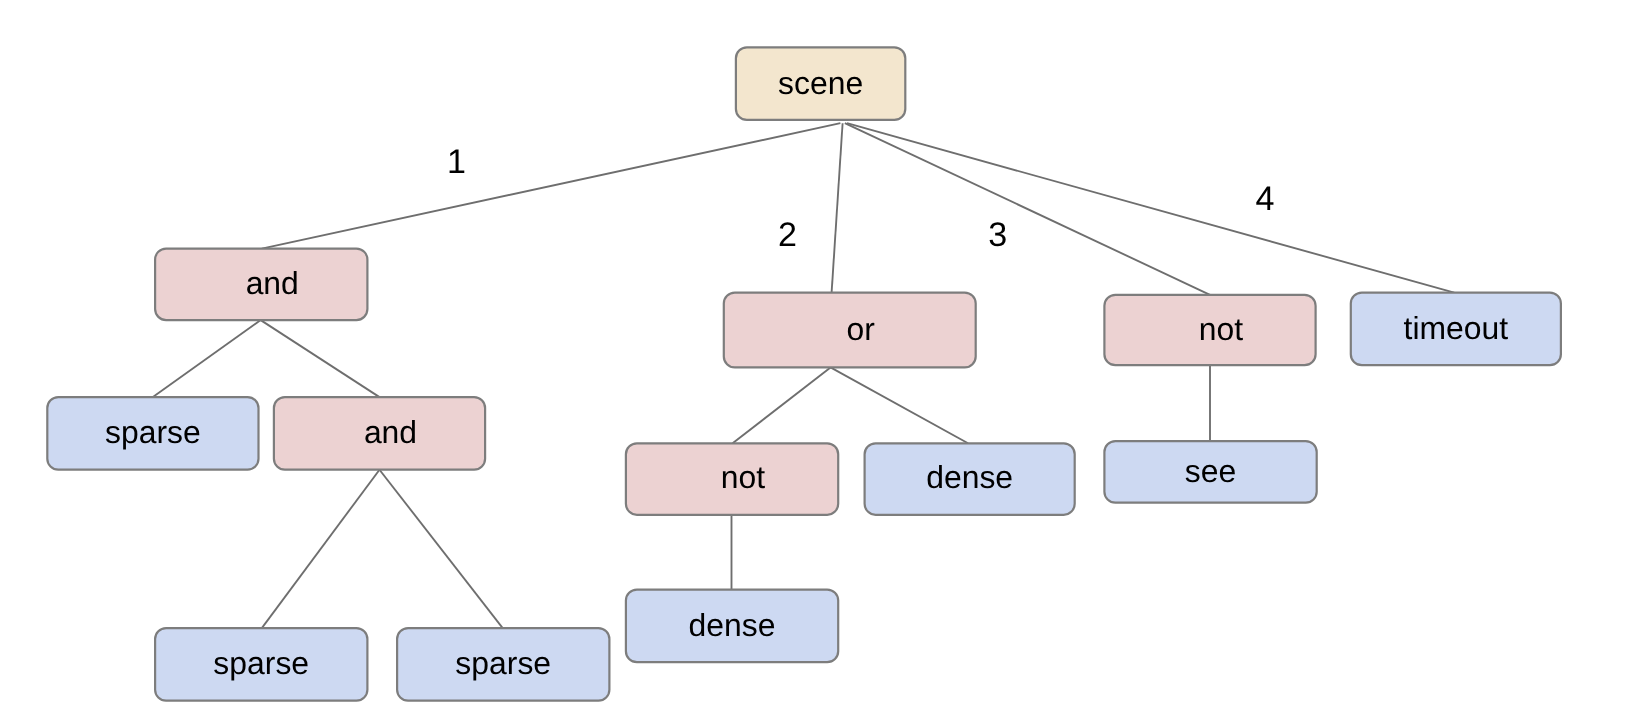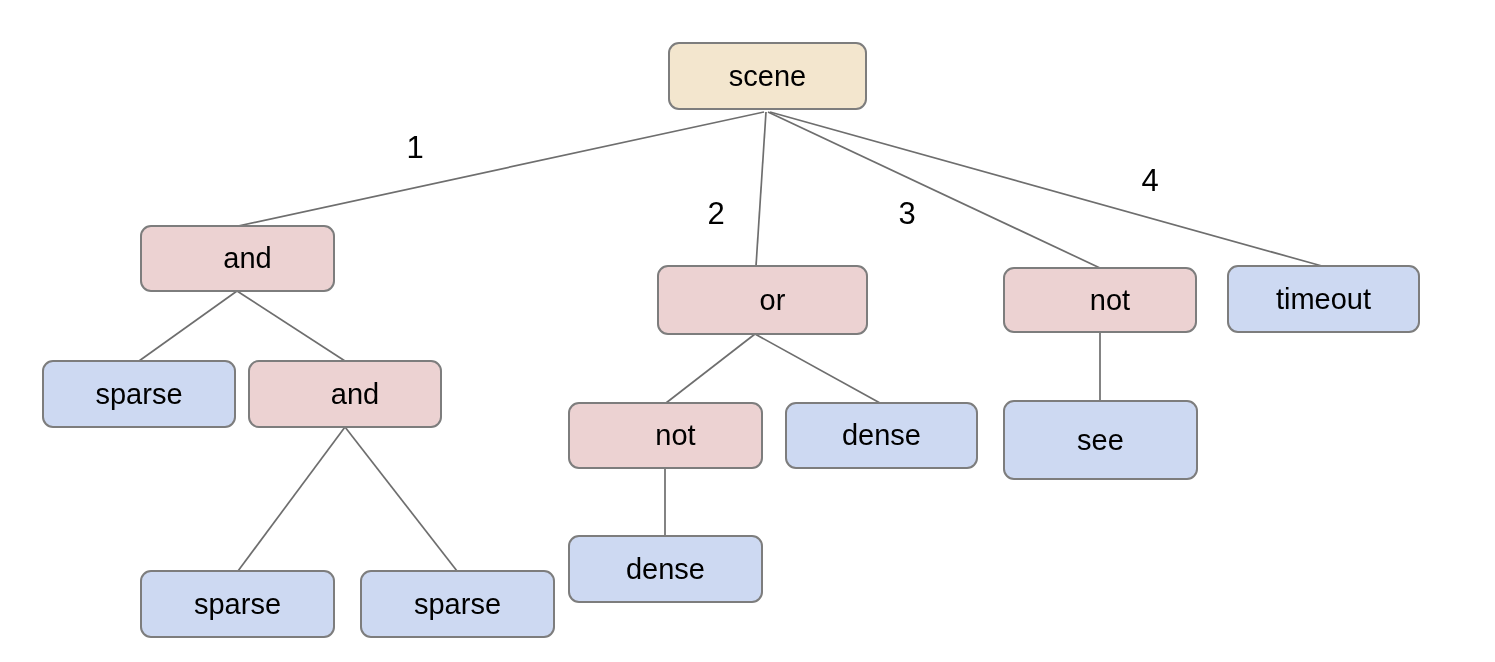--- a/index.html
+++ b/index.html
@@ -67,39 +67,39 @@
     <line x1="755" y1="334" x2="880" y2="403"></line>
     <line x1="665" y1="469" x2="665" y2="536"></line>
     <line x1="1100" y1="332" x2="1100" y2="401"></line>
   </svg>
 
   <div class="edge-label" style="left:415px;top:147px">1</div>
   <div class="edge-label" style="left:716px;top:213px">2</div>
   <div class="edge-label" style="left:907px;top:213px">3</div>
   <div class="edge-label" style="left:1150px;top:180px">4</div>
 
-  <div class="node root" style="left:668px;top:42px;width:199px;height:68px">scene</div>
+  <div class="node root" style="left:668px;top:42px;width:156px;height:68px">scene</div>
 
   <div class="node op" style="left:140px;top:225px;width:195px;height:67px">and</div>
 
-  <div class="node op" style="left:657px;top:265px;width:211px;height:70px">or</div>
+  <div class="node op" style="left:657px;top:265px;width:231px;height:70px">or</div>
 
   <div class="node op" style="left:1003px;top:267px;width:194px;height:66px">not</div>
 
   <div class="node leaf" style="left:1227px;top:265px;width:193px;height:68px">timeout</div>
 
   <div class="node leaf" style="left:42px;top:360px;width:194px;height:68px">sparse</div>
 
   <div class="node op" style="left:248px;top:360px;width:194px;height:68px">and</div>
 
   <div class="node op" style="left:568px;top:402px;width:195px;height:67px">not</div>
 
   <div class="node leaf" style="left:785px;top:402px;width:193px;height:67px">dense</div>
 
-  <div class="node leaf" style="left:1003px;top:400px;width:195px;height:80px">see</div>
+  <div class="node leaf" style="left:1003px;top:400px;width:195px;height:58px">see</div>
 
   <div class="node leaf" style="left:140px;top:570px;width:195px;height:68px">sparse</div>
 
   <div class="node leaf" style="left:360px;top:570px;width:195px;height:68px">sparse</div>
 
   <div class="node leaf" style="left:568px;top:535px;width:195px;height:68px">dense</div>
 
 </div>
 
 </body></html>

